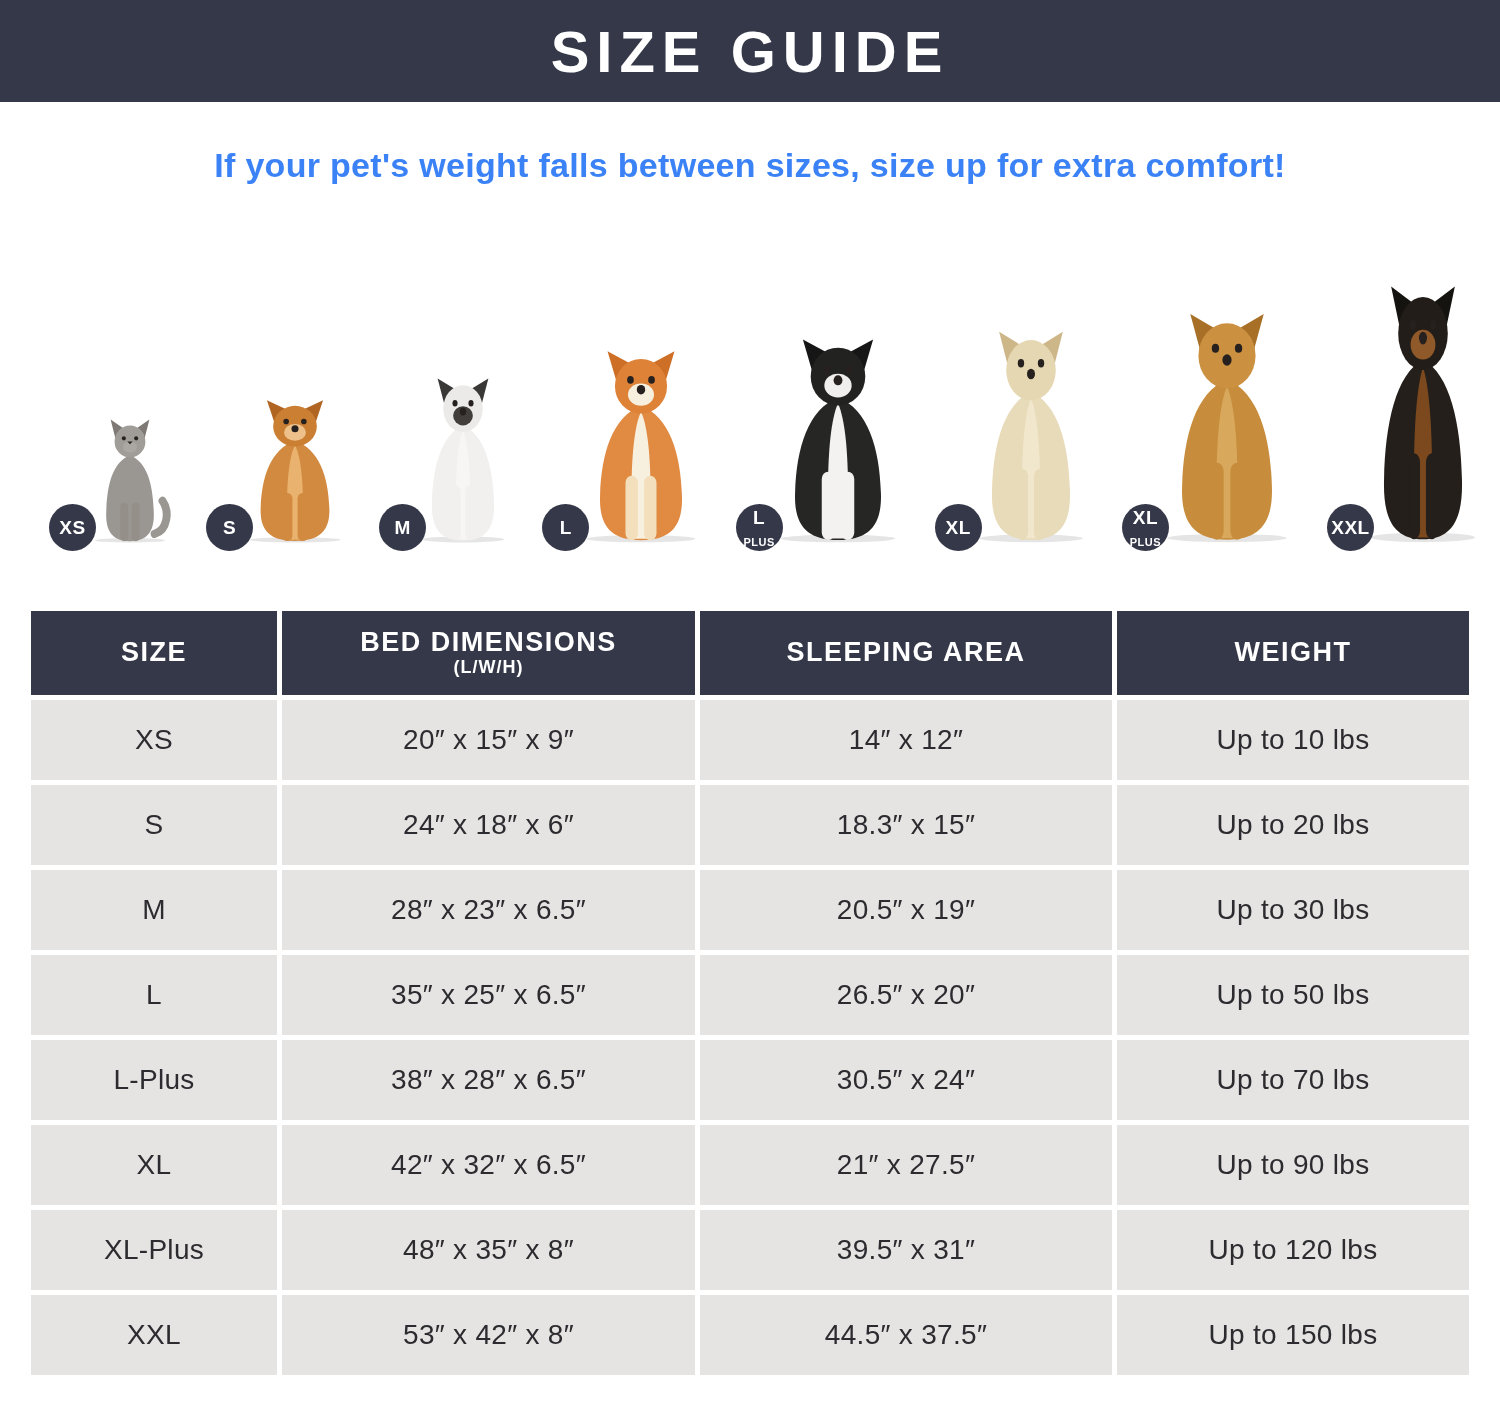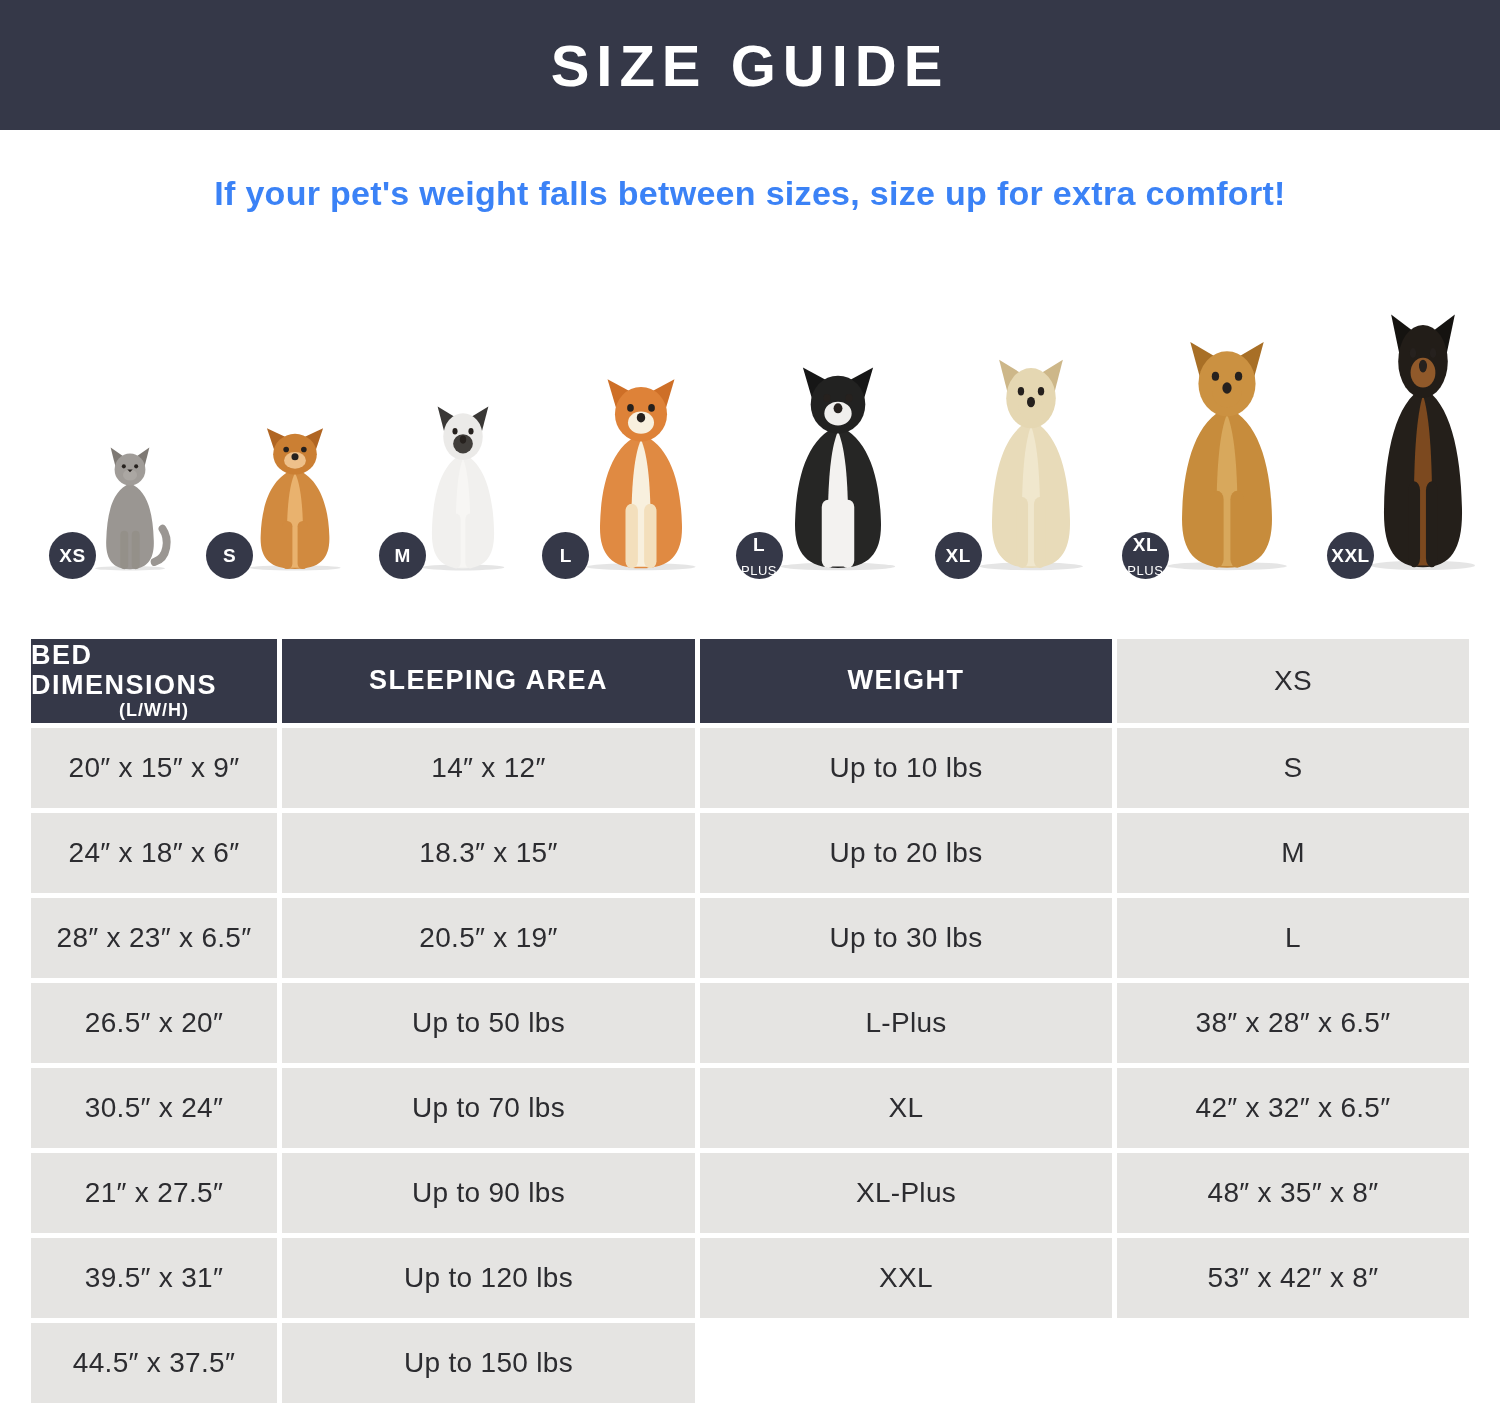--- a/index.html
+++ b/index.html
@@ -5,21 +5,21 @@
   html, body {
     margin: 0;
     padding: 0;
     background: #ffffff;
     width: 1500px;
     height: 1416px;
     overflow: hidden;
     font-family: "Liberation Sans", "DejaVu Sans", sans-serif;
   }
   .header-bar {
-    height: 130px;
+    height: 102px;
     background: #353848;
     display: flex;
     align-items: center;
     justify-content: center;
   }
   .page-title {
     color: #ffffff;
     font-size: 58px;
     font-weight: bold;
     letter-spacing: 7px;
@@ -61,21 +61,21 @@
     border-radius: 50%;
     background: #353848;
     color: #ffffff;
     display: flex;
     flex-direction: column;
     align-items: center;
     justify-content: center;
     line-height: 1;
   }
   .badge-main { font-size: 19px; font-weight: bold; letter-spacing: 0.5px; }
-  .badge-sub  { font-size: 13px; font-weight: normal; margin-top: 10px; letter-spacing: 0.5px; }
+  .badge-sub  { font-size: 11px; font-weight: bold; margin-top: 10px; letter-spacing: 0.5px; }
   .badge-sub:empty { display: none; }
   
   .size-table {
     margin: 68px 31px 0;
     display: grid;
     grid-template-columns: 246fr 413fr 412fr 352fr;
     grid-template-rows: 84px repeat(8, 80px);
     gap: 5px;
   }
   .th {
@@ -224,20 +224,24 @@
       <span class="badge-main">XXL</span>
 
     </div>
   </div>
 
 </div>
 
 <div class="size-table">
 
   <div class="th">
+    <span>SIZE</span>
+
+  </div>
+  <div class="th">
     <span>BED DIMENSIONS</span>
     <span class="th-sub">(L/W/H)</span>
   </div>
   <div class="th">
     <span>SLEEPING AREA</span>
 
   </div>
   <div class="th">
     <span>WEIGHT</span>
 
@@ -252,20 +256,21 @@
   <div class="td">24″ x 18″ x 6″</div>
   <div class="td">18.3″ x 15″</div>
   <div class="td">Up to 20 lbs</div>
 
   <div class="td">M</div>
   <div class="td">28″ x 23″ x 6.5″</div>
   <div class="td">20.5″ x 19″</div>
   <div class="td">Up to 30 lbs</div>
 
   <div class="td">L</div>
+  <div class="td">35″ x 25″ x 6.5″</div>
   <div class="td">26.5″ x 20″</div>
   <div class="td">Up to 50 lbs</div>
 
   <div class="td">L-Plus</div>
   <div class="td">38″ x 28″ x 6.5″</div>
   <div class="td">30.5″ x 24″</div>
   <div class="td">Up to 70 lbs</div>
 
   <div class="td">XL</div>
   <div class="td">42″ x 32″ x 6.5″</div>

